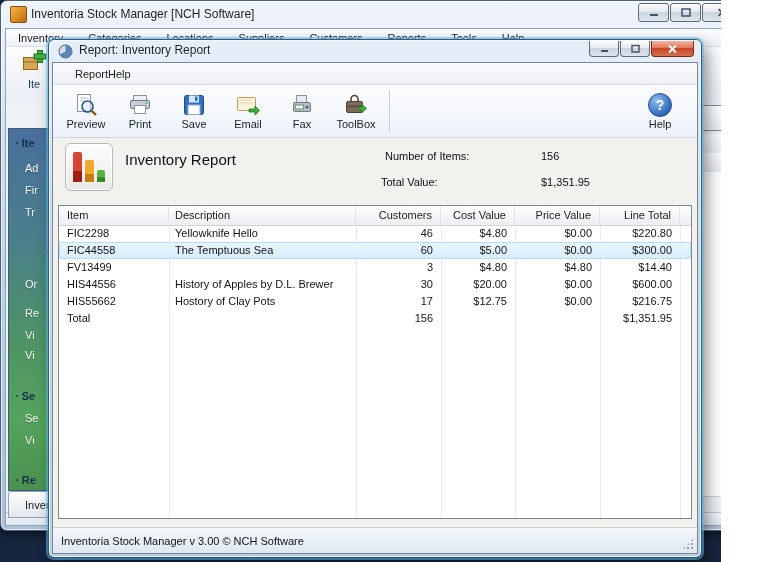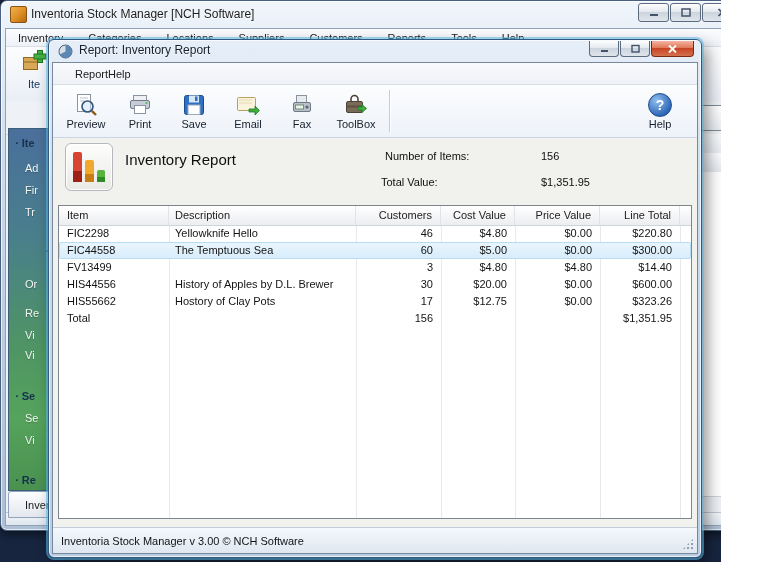--- a/index.html
+++ b/index.html
@@ -347,21 +347,21 @@
             <div class="cell c3">$20.00</div>
             <div class="cell c4">$0.00</div>
             <div class="cell c5">$600.00</div>
           </div>
           <div class="trow">
             <div class="cell c0">HIS55662</div>
             <div class="cell c1">Hostory of Clay Pots</div>
             <div class="cell c2">17</div>
             <div class="cell c3">$12.75</div>
             <div class="cell c4">$0.00</div>
-            <div class="cell c5">$323.26</div>
+            <div class="cell c5">$216.75</div>
           </div>
           <div class="trow">
             <div class="cell c0">Total</div>
             <div class="cell c1"></div>
             <div class="cell c2">156</div>
             <div class="cell c3"></div>
             <div class="cell c4"></div>
             <div class="cell c5">$1,351.95</div>
           </div>
         </div>

